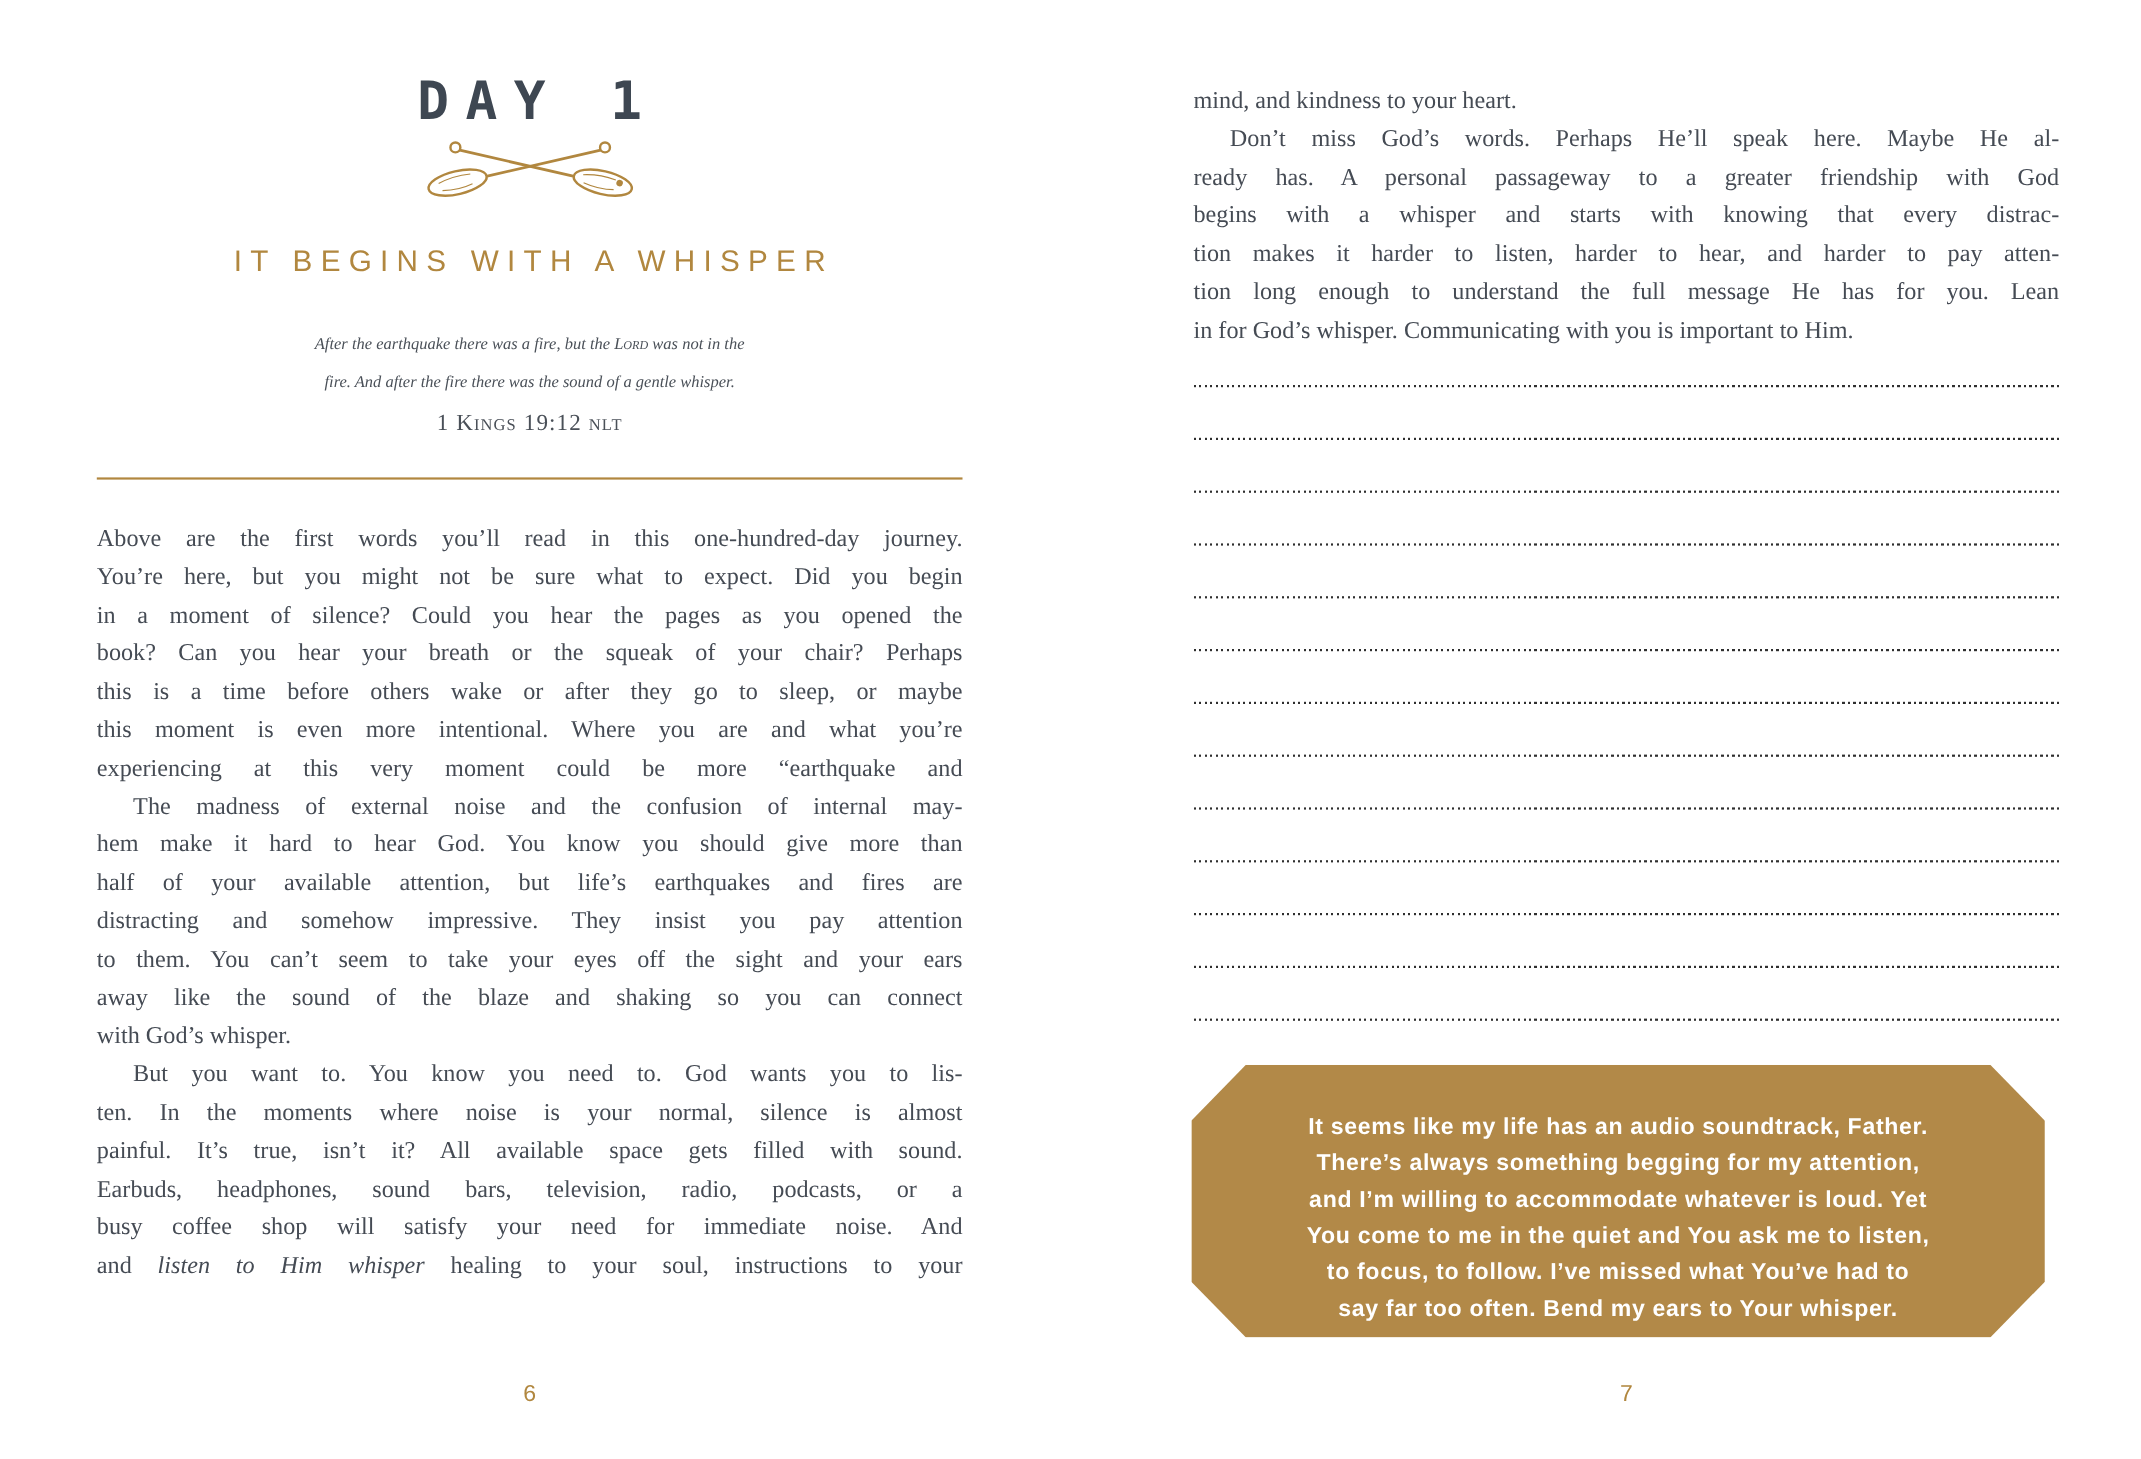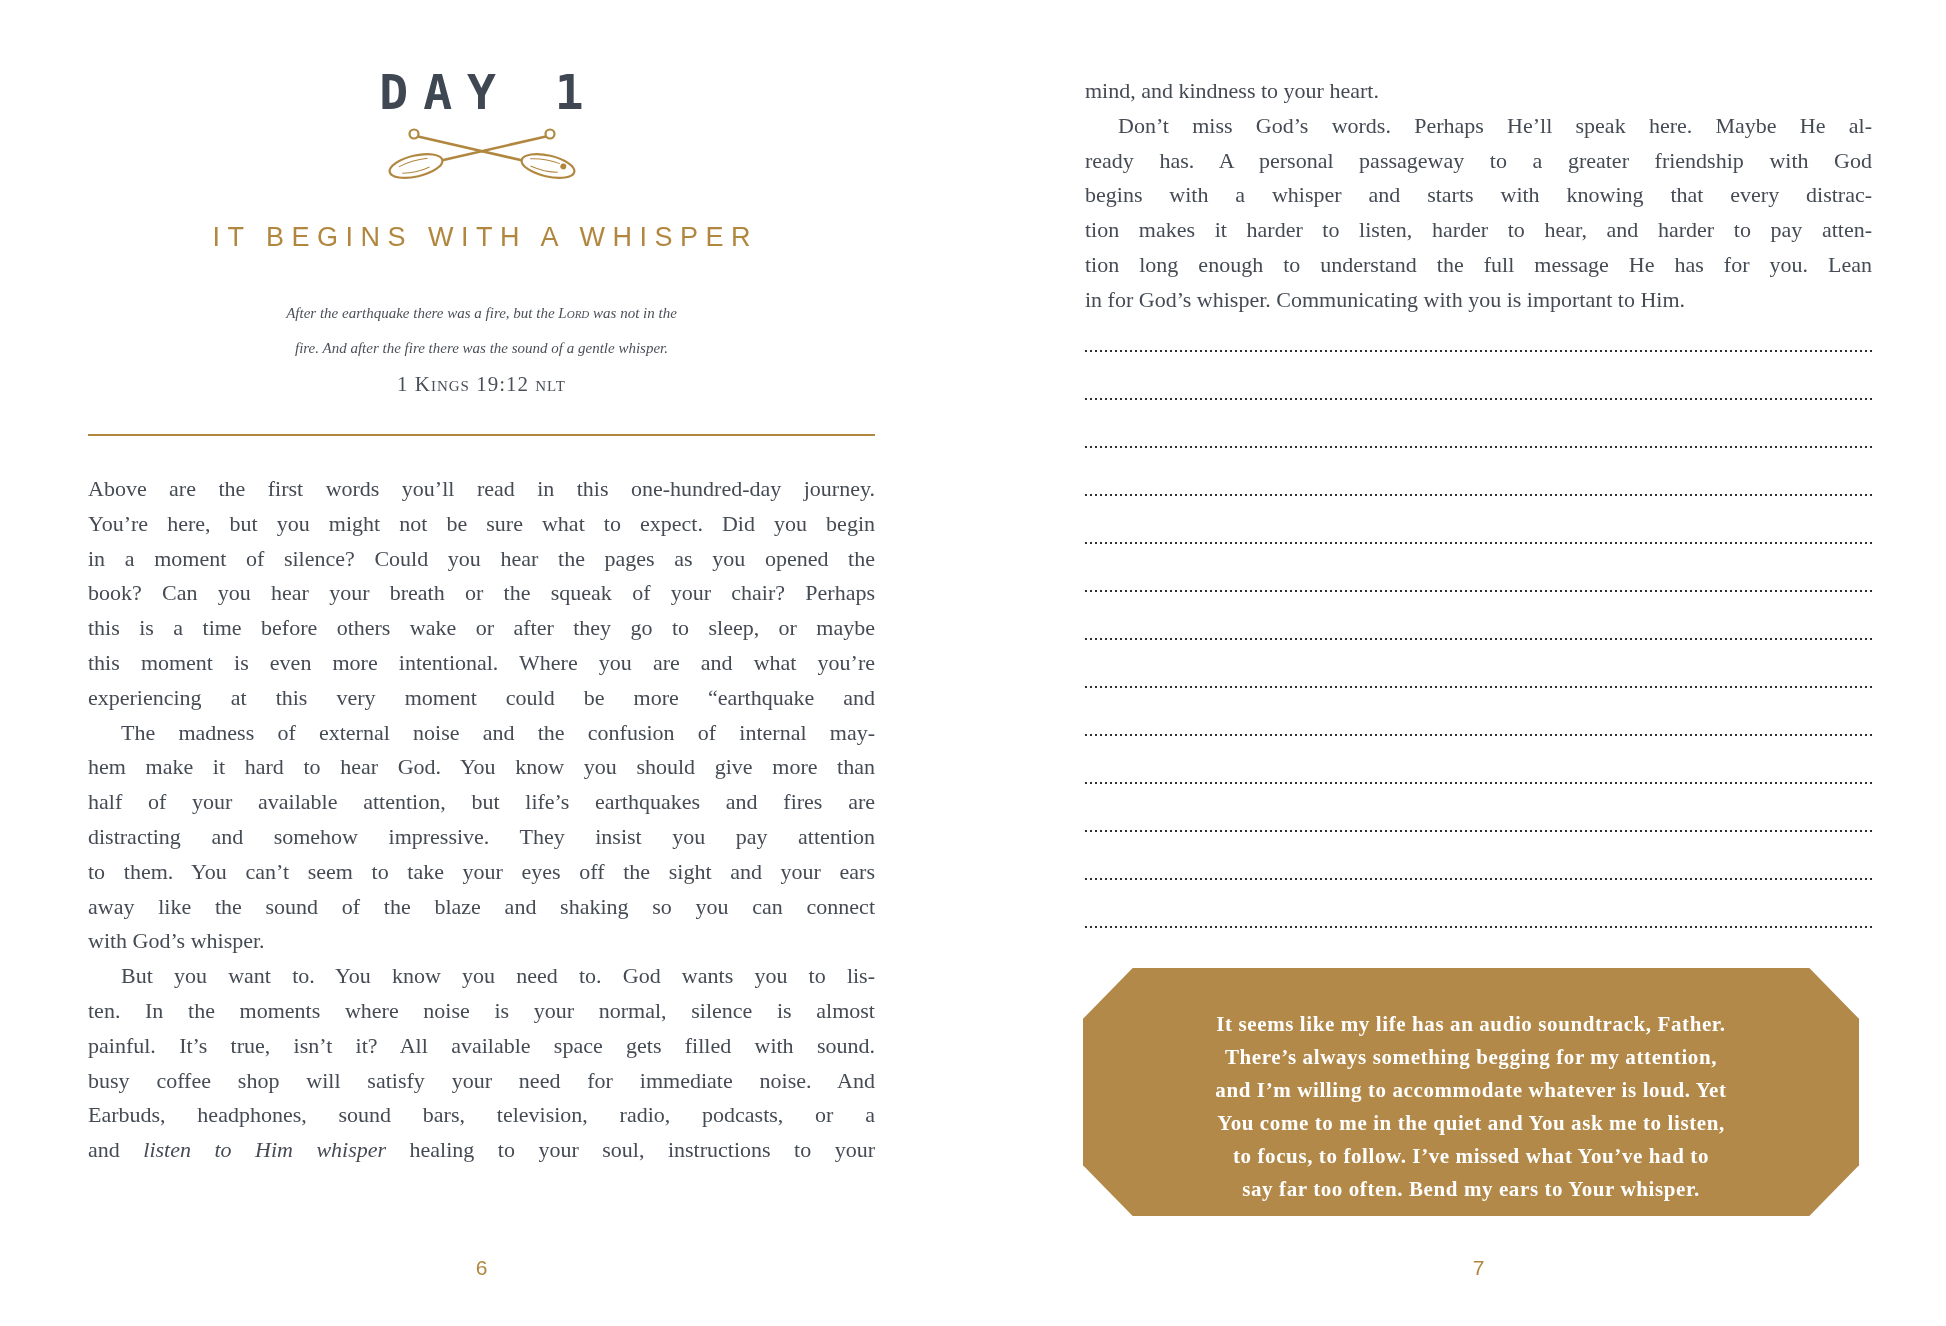--- a/index.html
+++ b/index.html
@@ -82,21 +82,21 @@
   }
   .prayer-box {
     position: absolute; top: 968px; left: -2px;
     width: 776px; height: 248px;
     background: #B28948;
     clip-path: polygon(6.4% 0, 93.6% 0, 100% 20.5%, 100% 79.5%, 93.6% 100%, 6.4% 100%, 0 79.5%, 0 20.5%);
   }
   .prayer-text { position: absolute; top: 40px; left: 0; width: 100%; }
   .pline {
     text-align: center;
-    font-family: Liberation Serif, serif;
+    font-family: Liberation Sans, sans-serif;
     font-weight: bold;
     font-size: 21px;
     line-height: 33px;
     letter-spacing: 0.6px;
     color: #FFFFFF;
   }
   .pagenum {
     position: absolute; top: 1256px; left: 0; width: 100%;
     text-align: center;
     font-family: "Liberation Sans", sans-serif;
@@ -157,22 +157,22 @@
         <div class="bline">half of your available attention, but life’s earthquakes and fires are</div>
         <div class="bline">distracting and somehow impressive. They insist you pay attention</div>
         <div class="bline">to them. You can’t seem to take your eyes off the sight and your ears</div>
         <div class="bline">away like the sound of the blaze and shaking so you can connect</div>
         <div class="bline pend">with God’s whisper.</div>
       </div>
       <div class="para indent">
         <div class="bline">But you want to. You know you need to. God wants you to lis-</div>
         <div class="bline">ten. In the moments where noise is your normal, silence is almost</div>
         <div class="bline">painful. It’s true, isn’t it? All available space gets filled with sound.</div>
+        <div class="bline">Earbuds, headphones, sound bars, television, radio, podcasts, or a</div>
         <div class="bline">busy coffee shop will satisfy your need for immediate noise. And</div>
-        <div class="bline">Earbuds, headphones, sound bars, television, radio, podcasts, or a</div>
         <div class="bline"><span>and </span><em>listen to Him whisper</em><span> healing to your soul, instructions to your</span></div>
       </div>
     </div>
 
   <div class="pagenum">6</div>
 </div>
 
 <div class="page" id="right-page">
   <div class="body-text" id="right-body">
       <div class="para">

